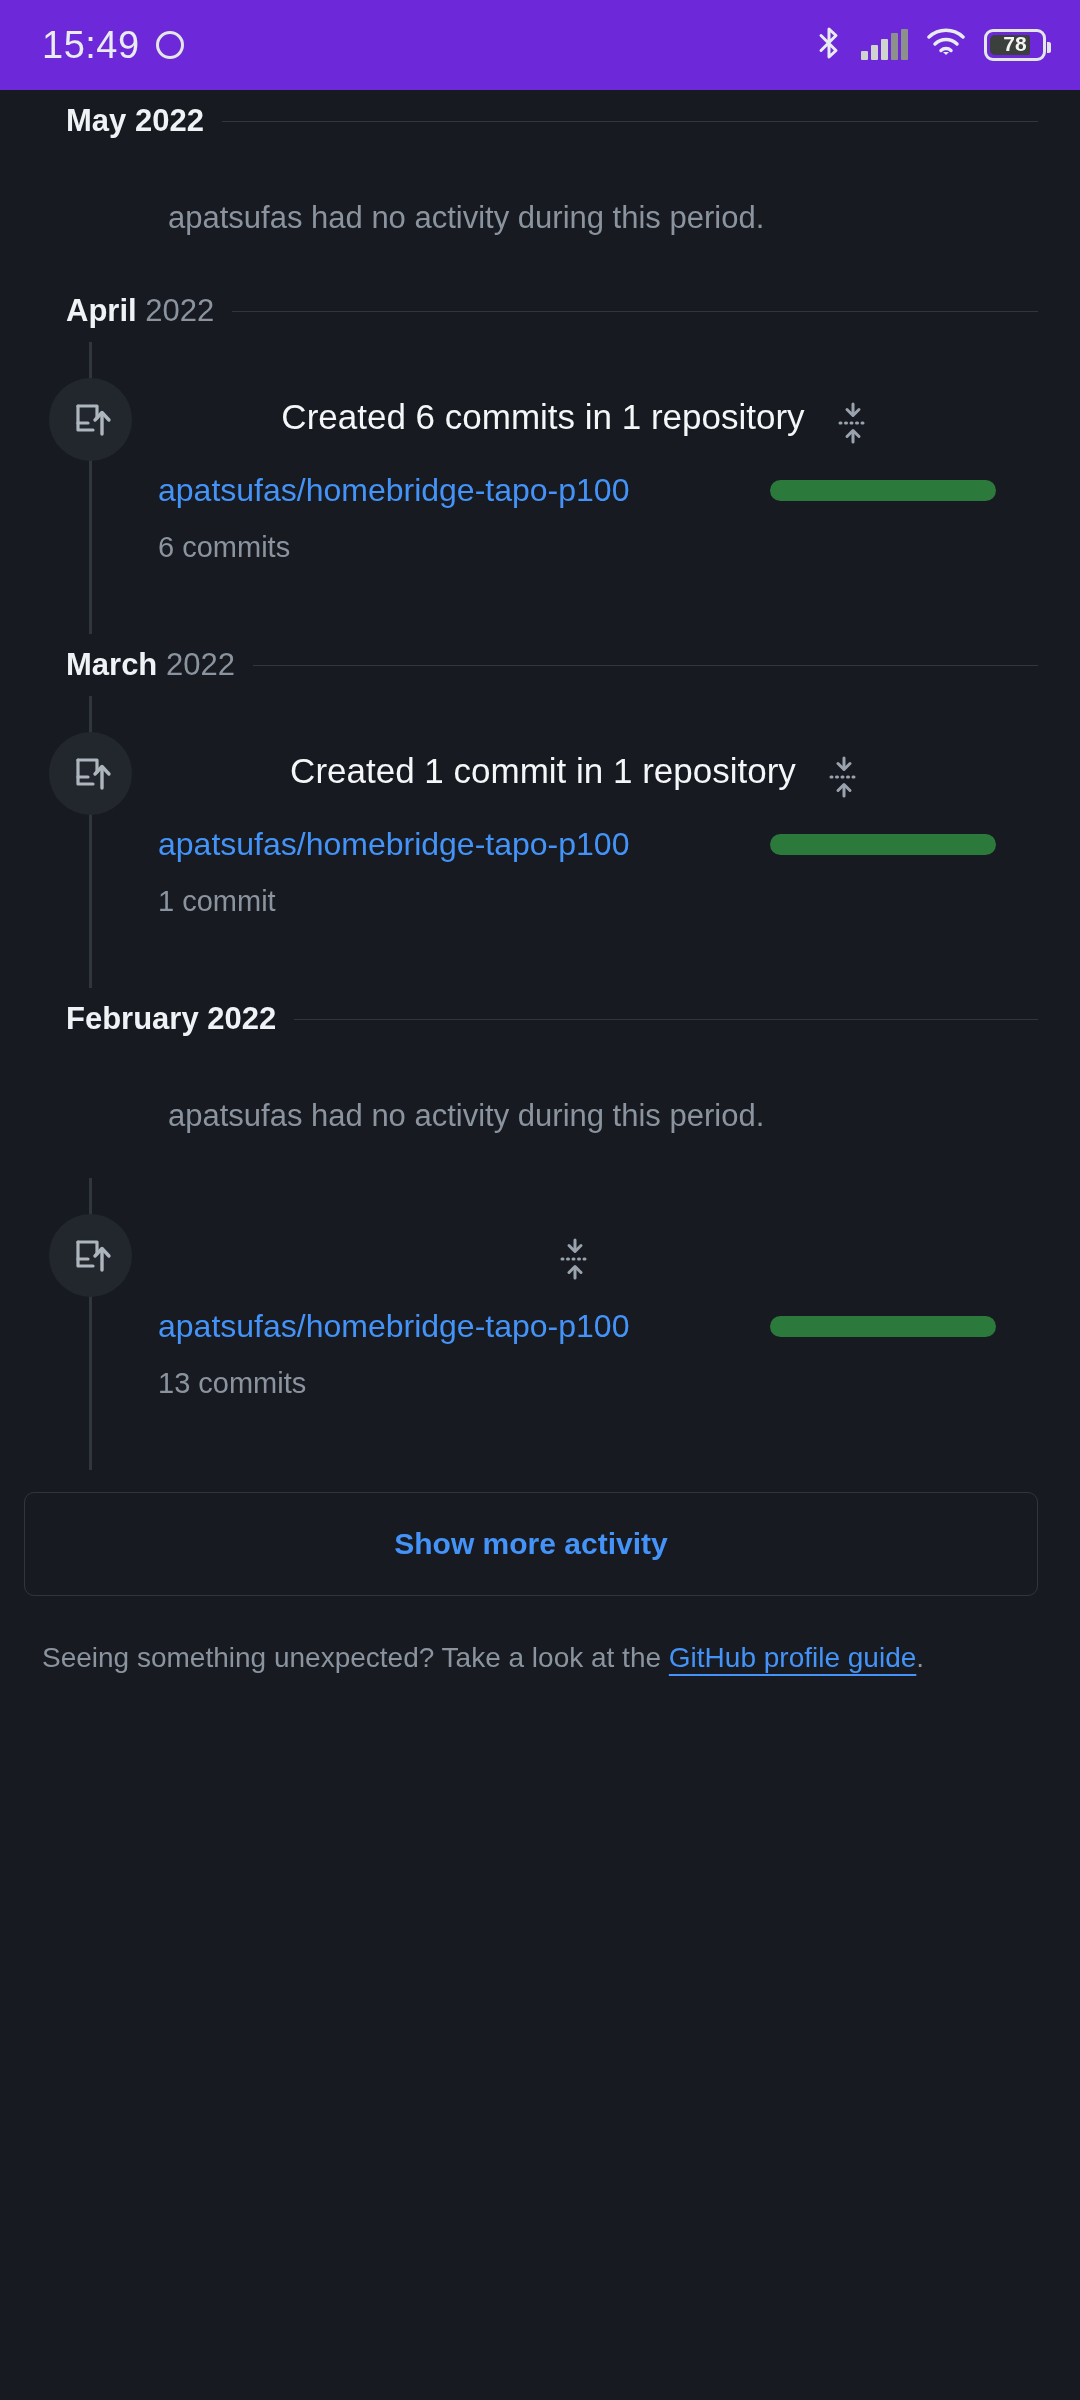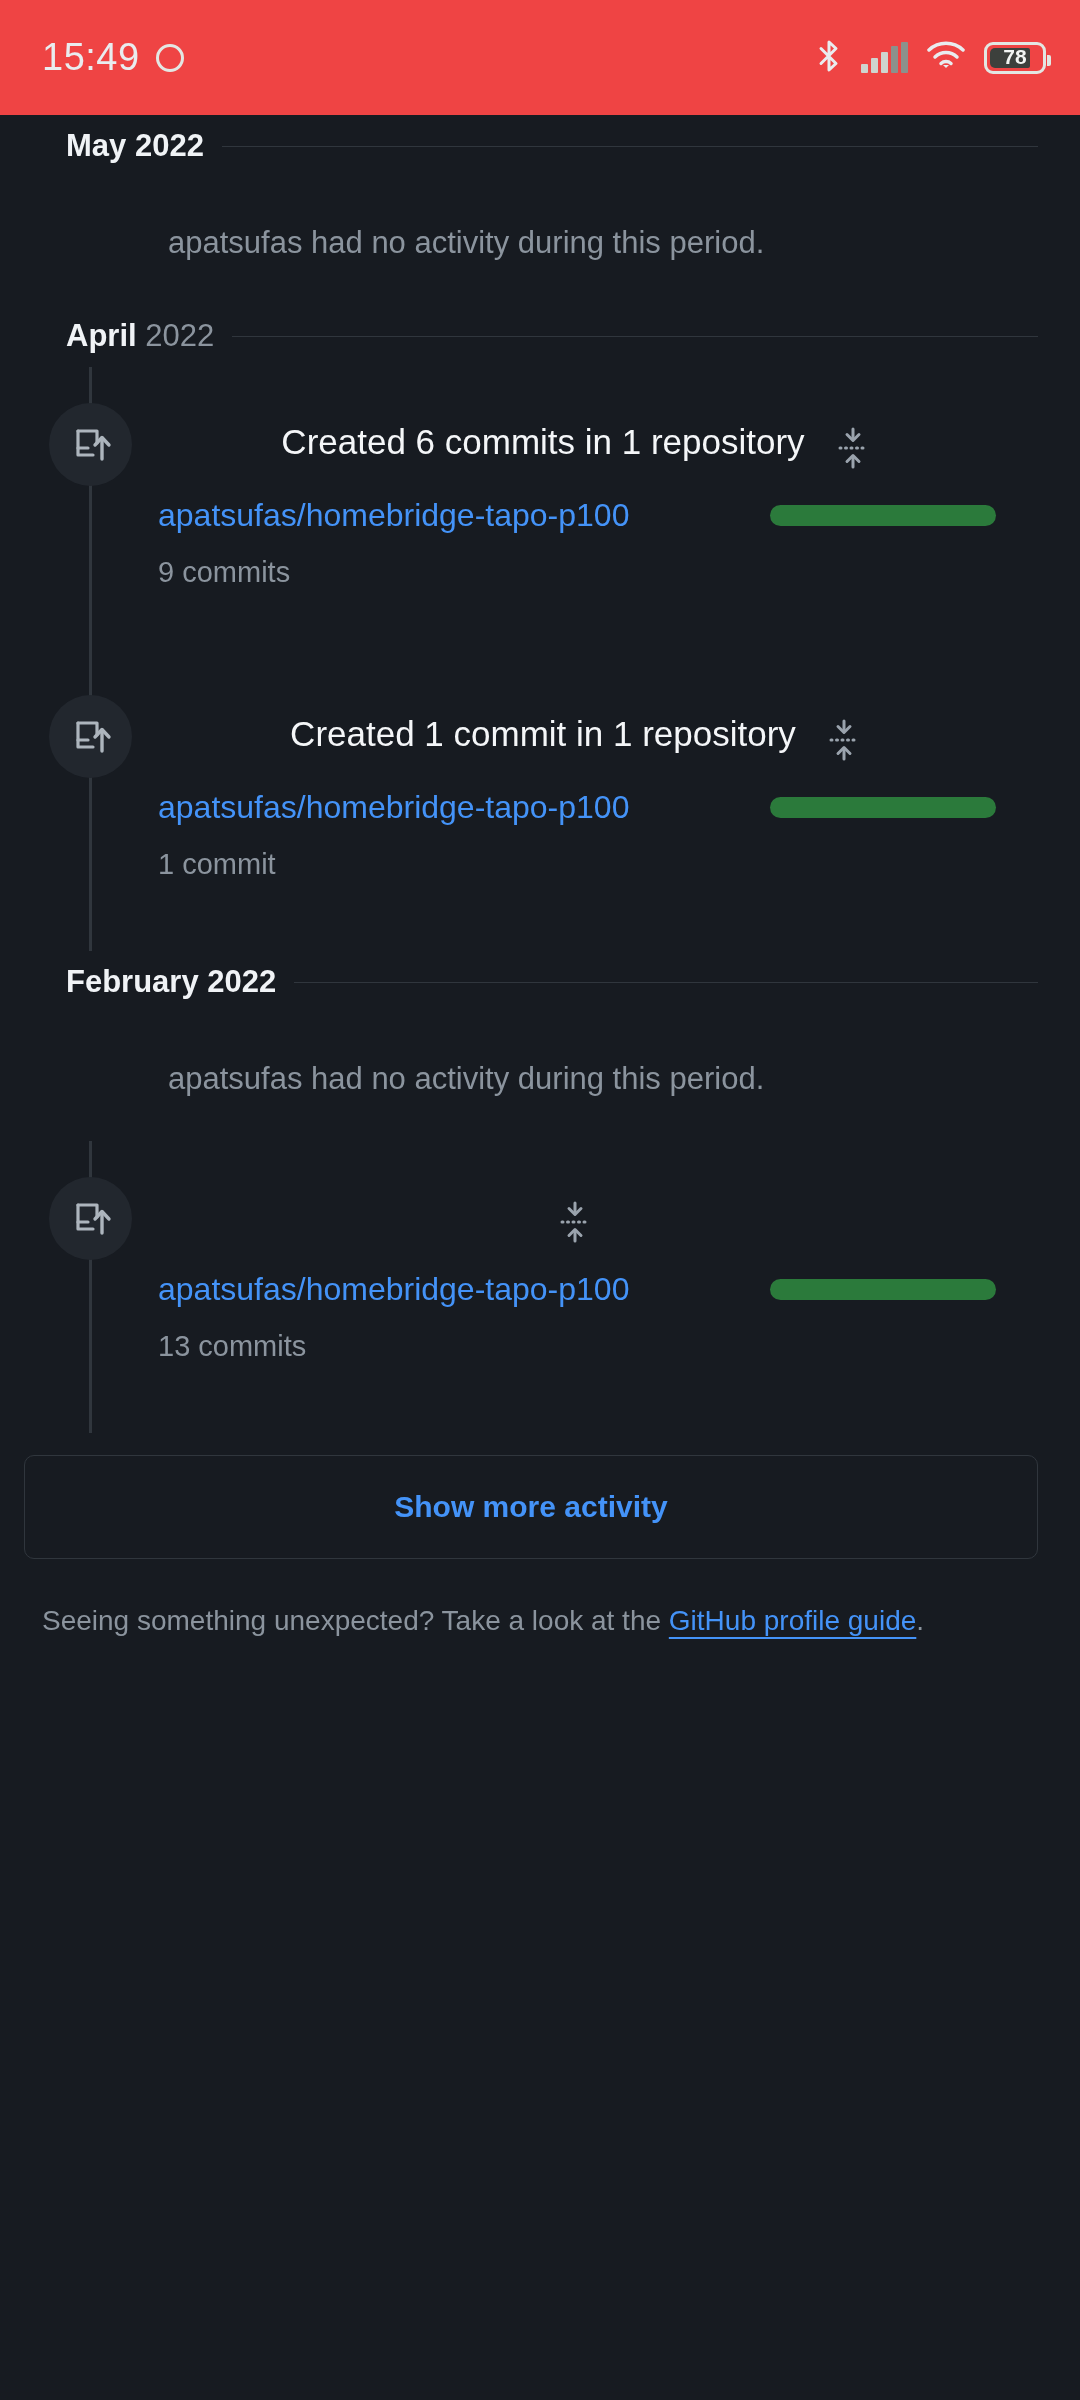--- a/index.html
+++ b/index.html
@@ -8,22 +8,22 @@
     width: 1080px;
     height: 2400px;
     background: #171b21;
     font-family: "Liberation Sans", sans-serif;
     overflow: hidden;
   }
 
   
   .status-bar {
     position: relative;
-    height: 115px;
-    background: #ef4444;
+    height: 90px;
+    background: #6d28d9;
     display: flex;
     align-items: center;
     justify-content: space-between;
     padding: 0 34px 0 42px;
   }
   .status-left {
     display: flex;
     align-items: center;
     gap: 16px;
   }
@@ -294,27 +294,33 @@
                 <path d="M10 34.5 L16 28.5 L22 34.5" stroke="#9aa3ad" stroke-width="3" stroke-linecap="round" stroke-linejoin="round" fill="none"></path>
               </svg>
             </span>
           </div>
           <div class="entry-repo-row">
             <a class="repo-link" href="#">apatsufas/homebridge-tapo-p100</a>
             <div class="repo-bar-wrap">
               <div class="repo-bar"></div>
             </div>
           </div>
-          <div class="entry-count">9 commits</div>
+          <div class="entry-count">6 commits</div>
         </div>
       </div>
     </div>
   </div>
 
   <div class="month-block">
+    <div class="month-header">
+      <div class="month-title">
+        <span>March</span><span>&nbsp;</span><span class="yr">2022</span>
+      </div>
+      <div class="month-rule"></div>
+    </div>
 
     <div class="entry">
       <div class="entry-rail"></div>
       <div class="entry-inner">
         <div class="entry-badge">
           <svg width="44" height="44" viewBox="0 0 44 44" fill="none">
             <path d="M9 8 h19 v12" stroke="#adb5bd" stroke-width="3.2" stroke-linecap="round" stroke-linejoin="round" fill="none"></path>
             <path d="M9 8 v24 h15" stroke="#adb5bd" stroke-width="3.2" stroke-linecap="round" stroke-linejoin="round" fill="none"></path>
             <path d="M9 25 h10" stroke="#adb5bd" stroke-width="3.2" stroke-linecap="round" fill="none"></path>
             <path d="M33 36 V15" stroke="#adb5bd" stroke-width="3.4" stroke-linecap="round"></path>

